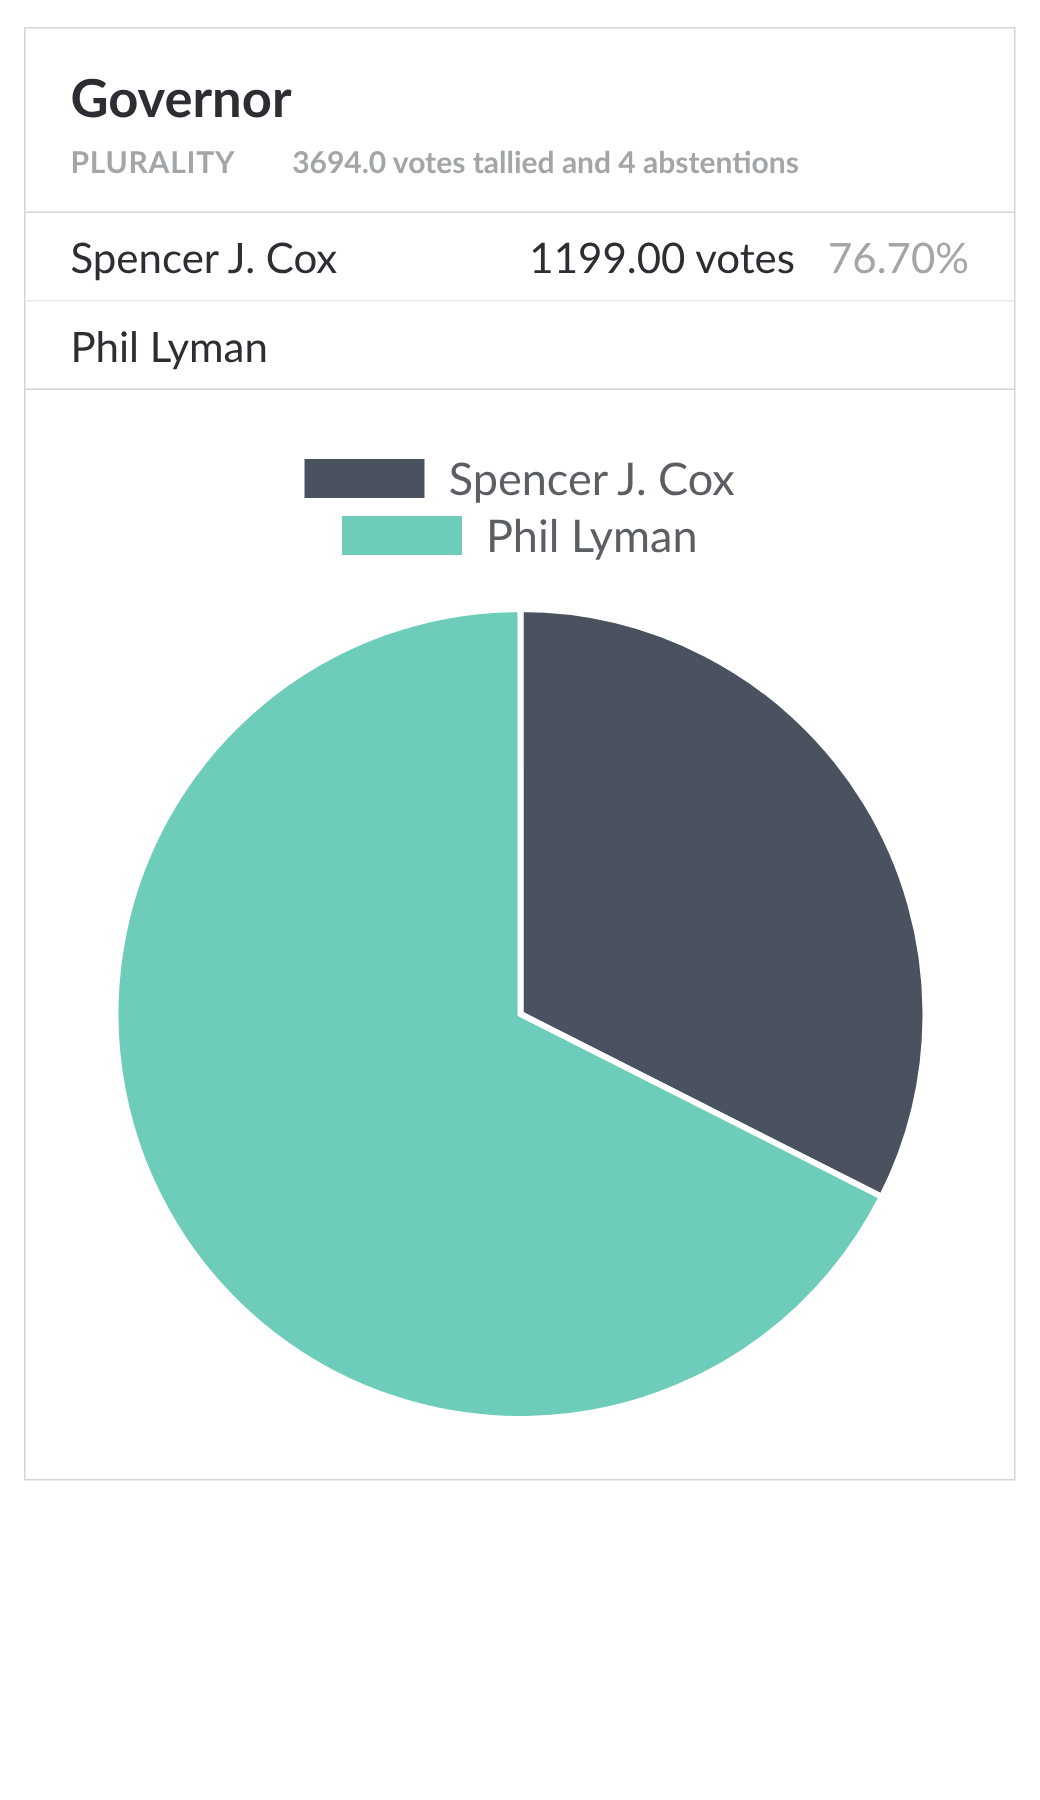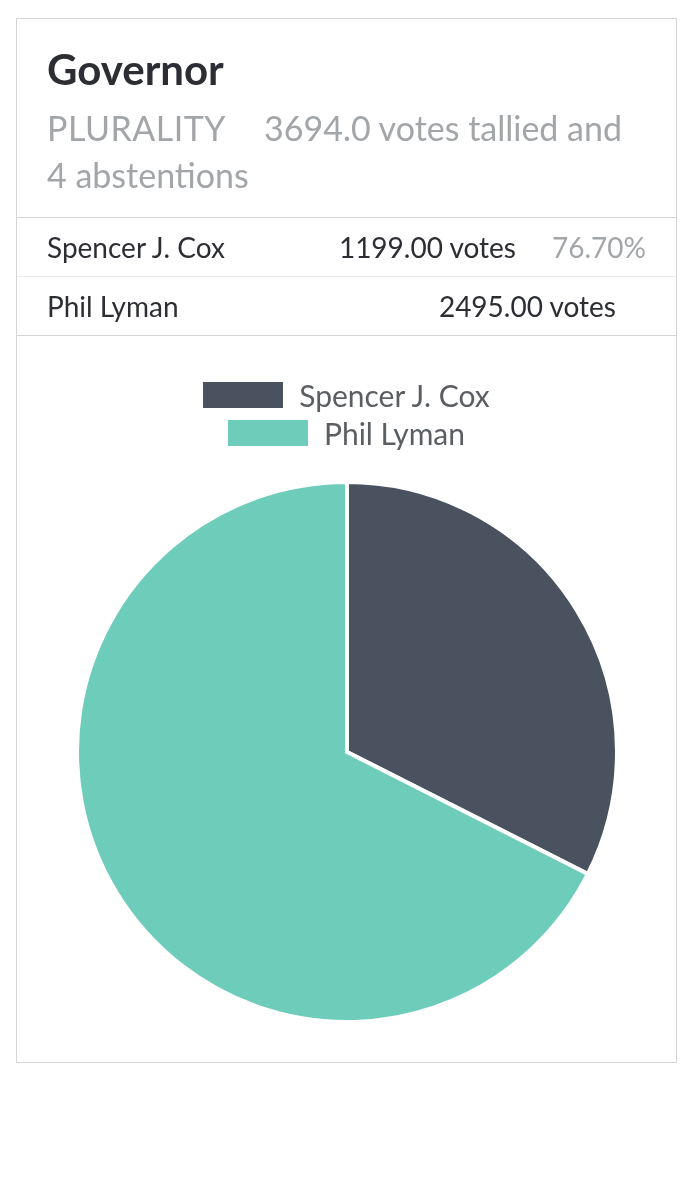--- a/index.html
+++ b/index.html
@@ -15,29 +15,29 @@
     box-sizing: border-box;
     margin: 18px 16px 0 16px;
     border: 1px solid #d5d5d5;
     background: #ffffff;
   }
   .header-block {
     padding: 22px 30px 18px 30px;
     line-height: 1.38;
   }
   .title {
-    font-size: 42px;
+    font-size: 35px;
     font-weight: 700;
     color: #2c2e33;
     margin: 0 0 6px 0;
   }
   .subline {
-    font-size: 34px;
+    font-size: 20px;
     color: #a3a6a9;
-    font-weight: 400;
+    font-weight: 700;
   }
   .subline .tag {
     letter-spacing: 0.5px;
     margin-right: 38px;
   }
   .rows {
     border-top: 1px solid #d5d5d5;
     border-bottom: 1px solid #d5d5d5;
   }
   .row {
@@ -47,21 +47,21 @@
     font-size: 28px;
     border-top: 1px solid #eaeaea;
   }
   .row:first-child { border-top: none; }
   .cand-name {
     flex: 1;
     color: #2c2e33;
   }
   .cand-votes {
     color: #2c2e33;
-    margin-right: 30px;
+    margin-right: 16px;
     white-space: nowrap;
   }
   .cand-pct {
     color: #a3a6a9;
     white-space: nowrap;
     min-width: 100px;
     text-align: right;
   }
   .chart-area {
     padding: 40px 30px 30px 30px;
@@ -105,21 +105,20 @@
   </div>
 
   <div class="rows">
     <div class="row">
       <span class="cand-name">Spencer J. Cox</span>
       <span class="cand-votes">1199.00 votes</span>
       <span class="cand-pct">76.70%</span>
     </div>
     <div class="row">
       <span class="cand-name">Phil Lyman</span>
-      <span class="cand-votes">2495.00 votes</span>
     </div>
   </div>
 
   <div class="chart-area">
     <div class="legend">
       <div class="legend-row">
         <span class="legend-swatch" style="background:#4a5260"></span>
         <span>Spencer J. Cox</span>
       </div>
       <div class="legend-row">

